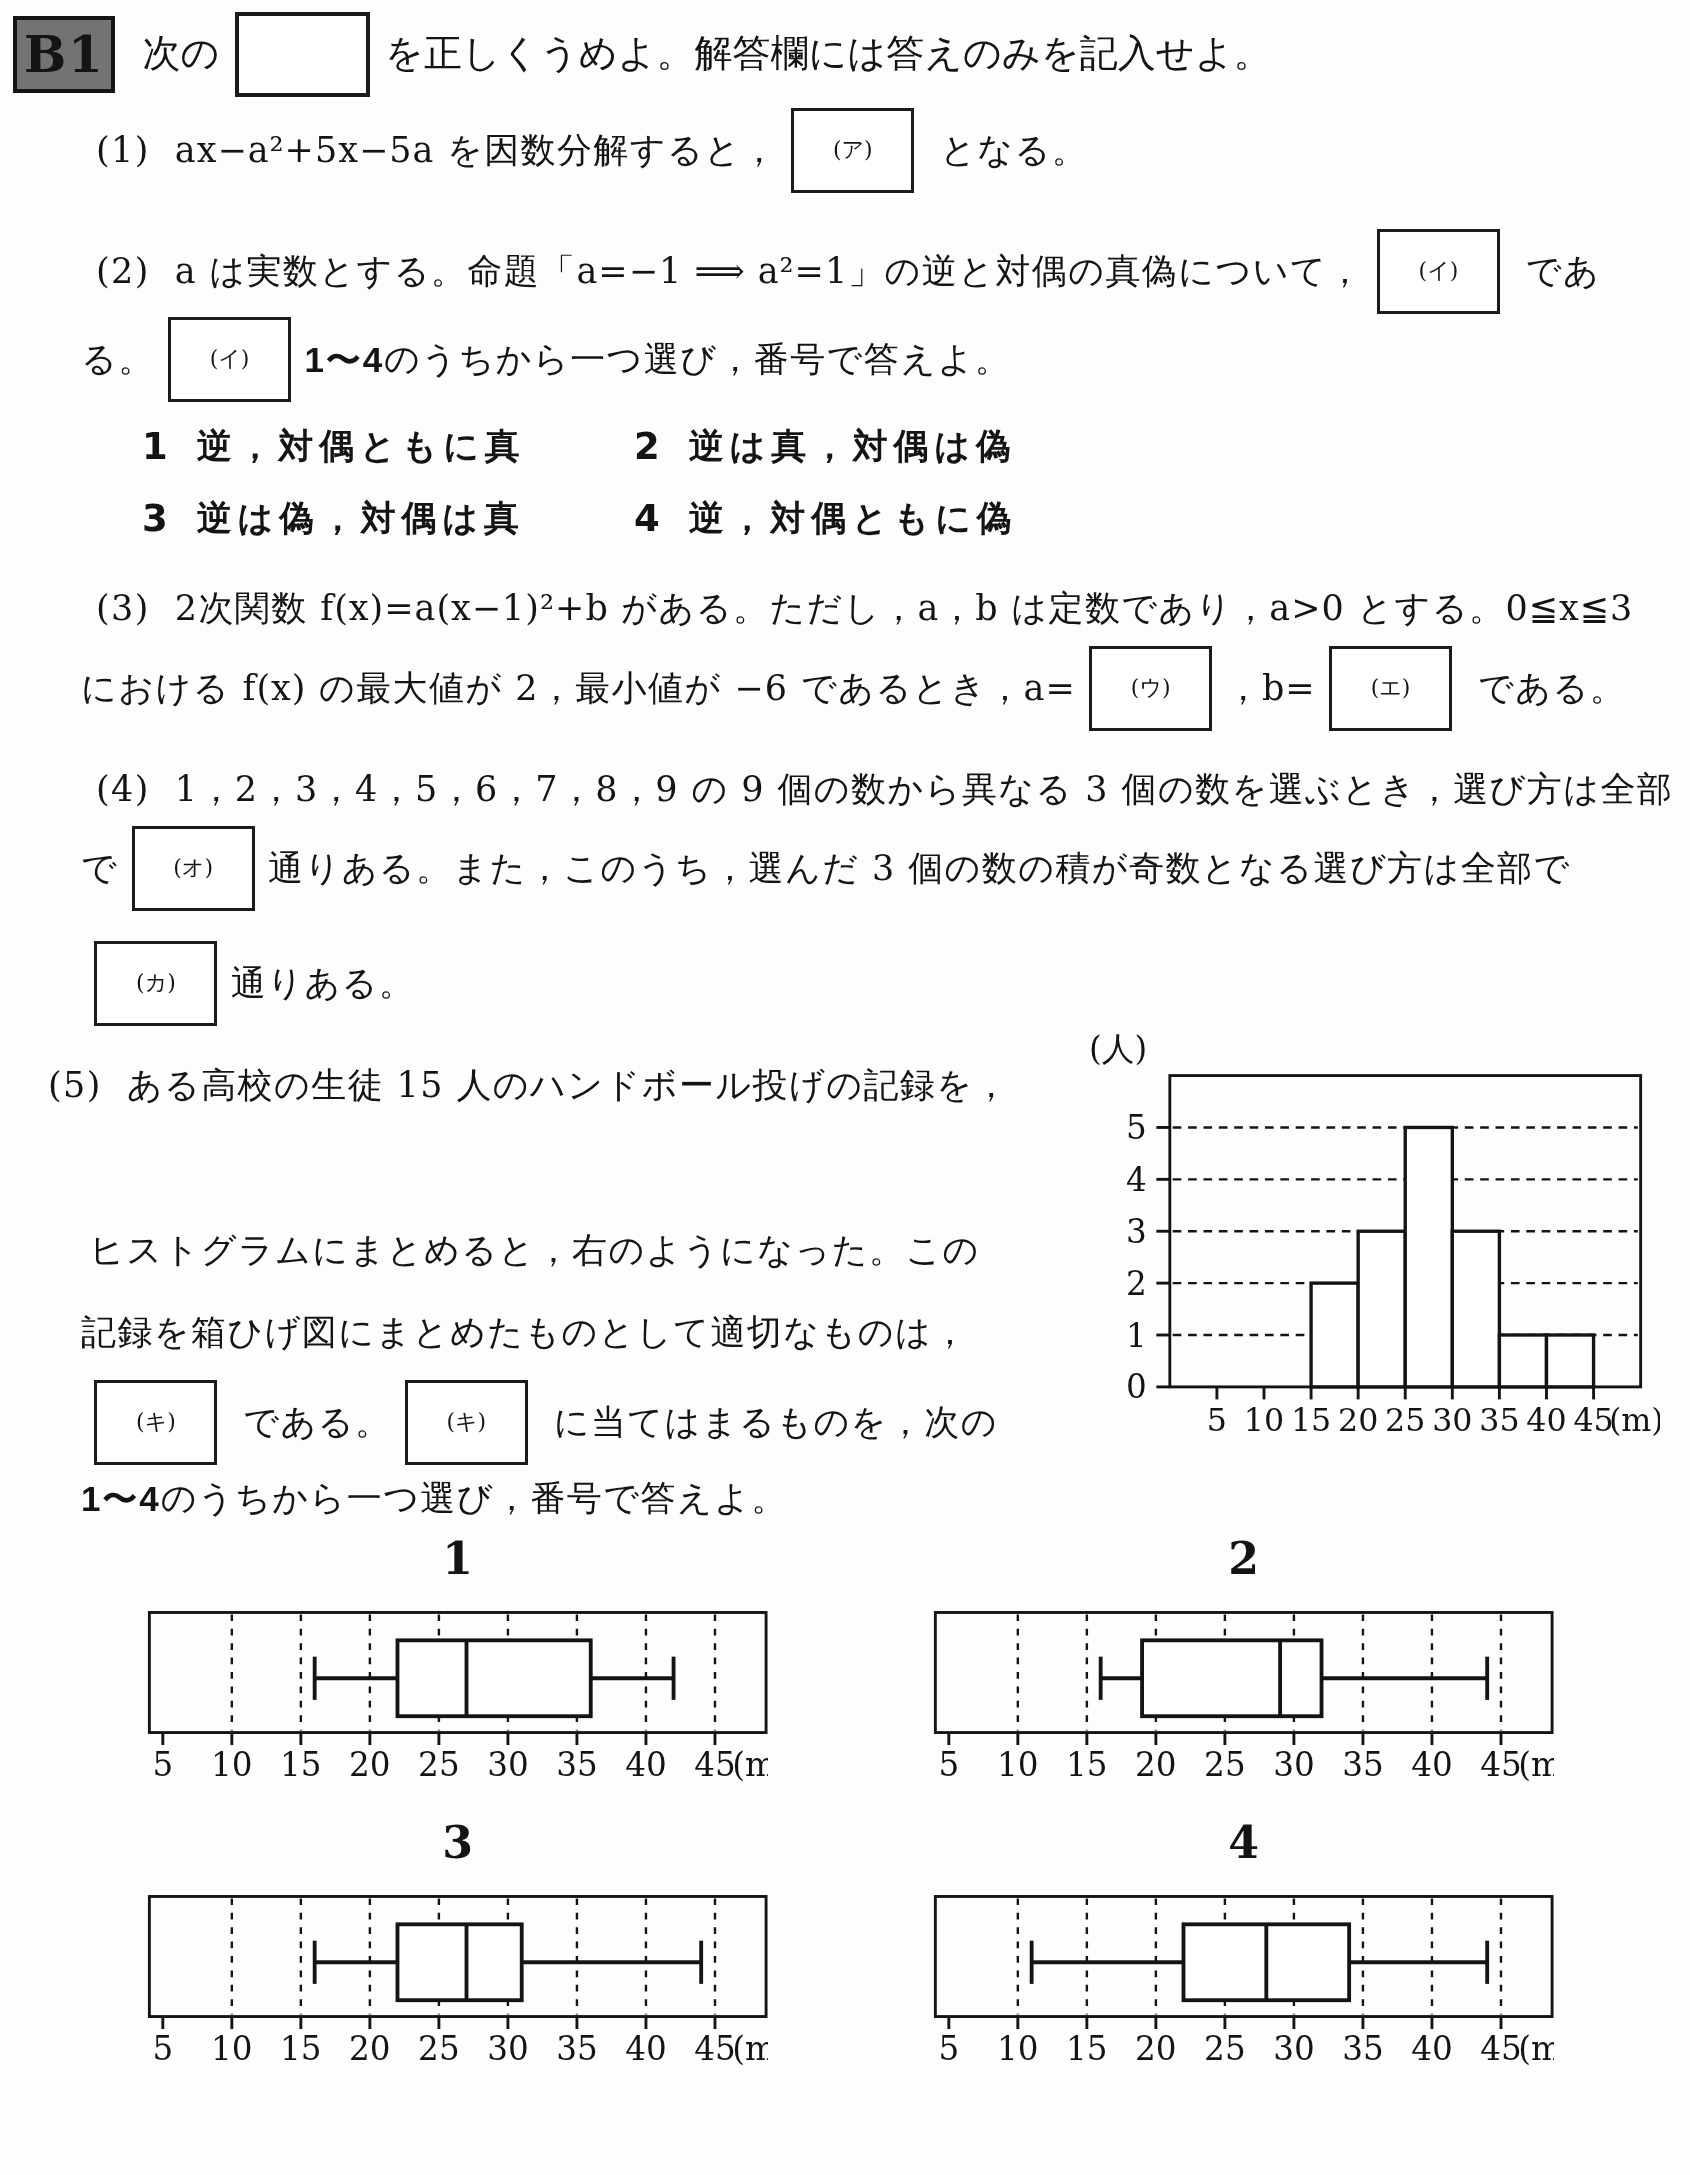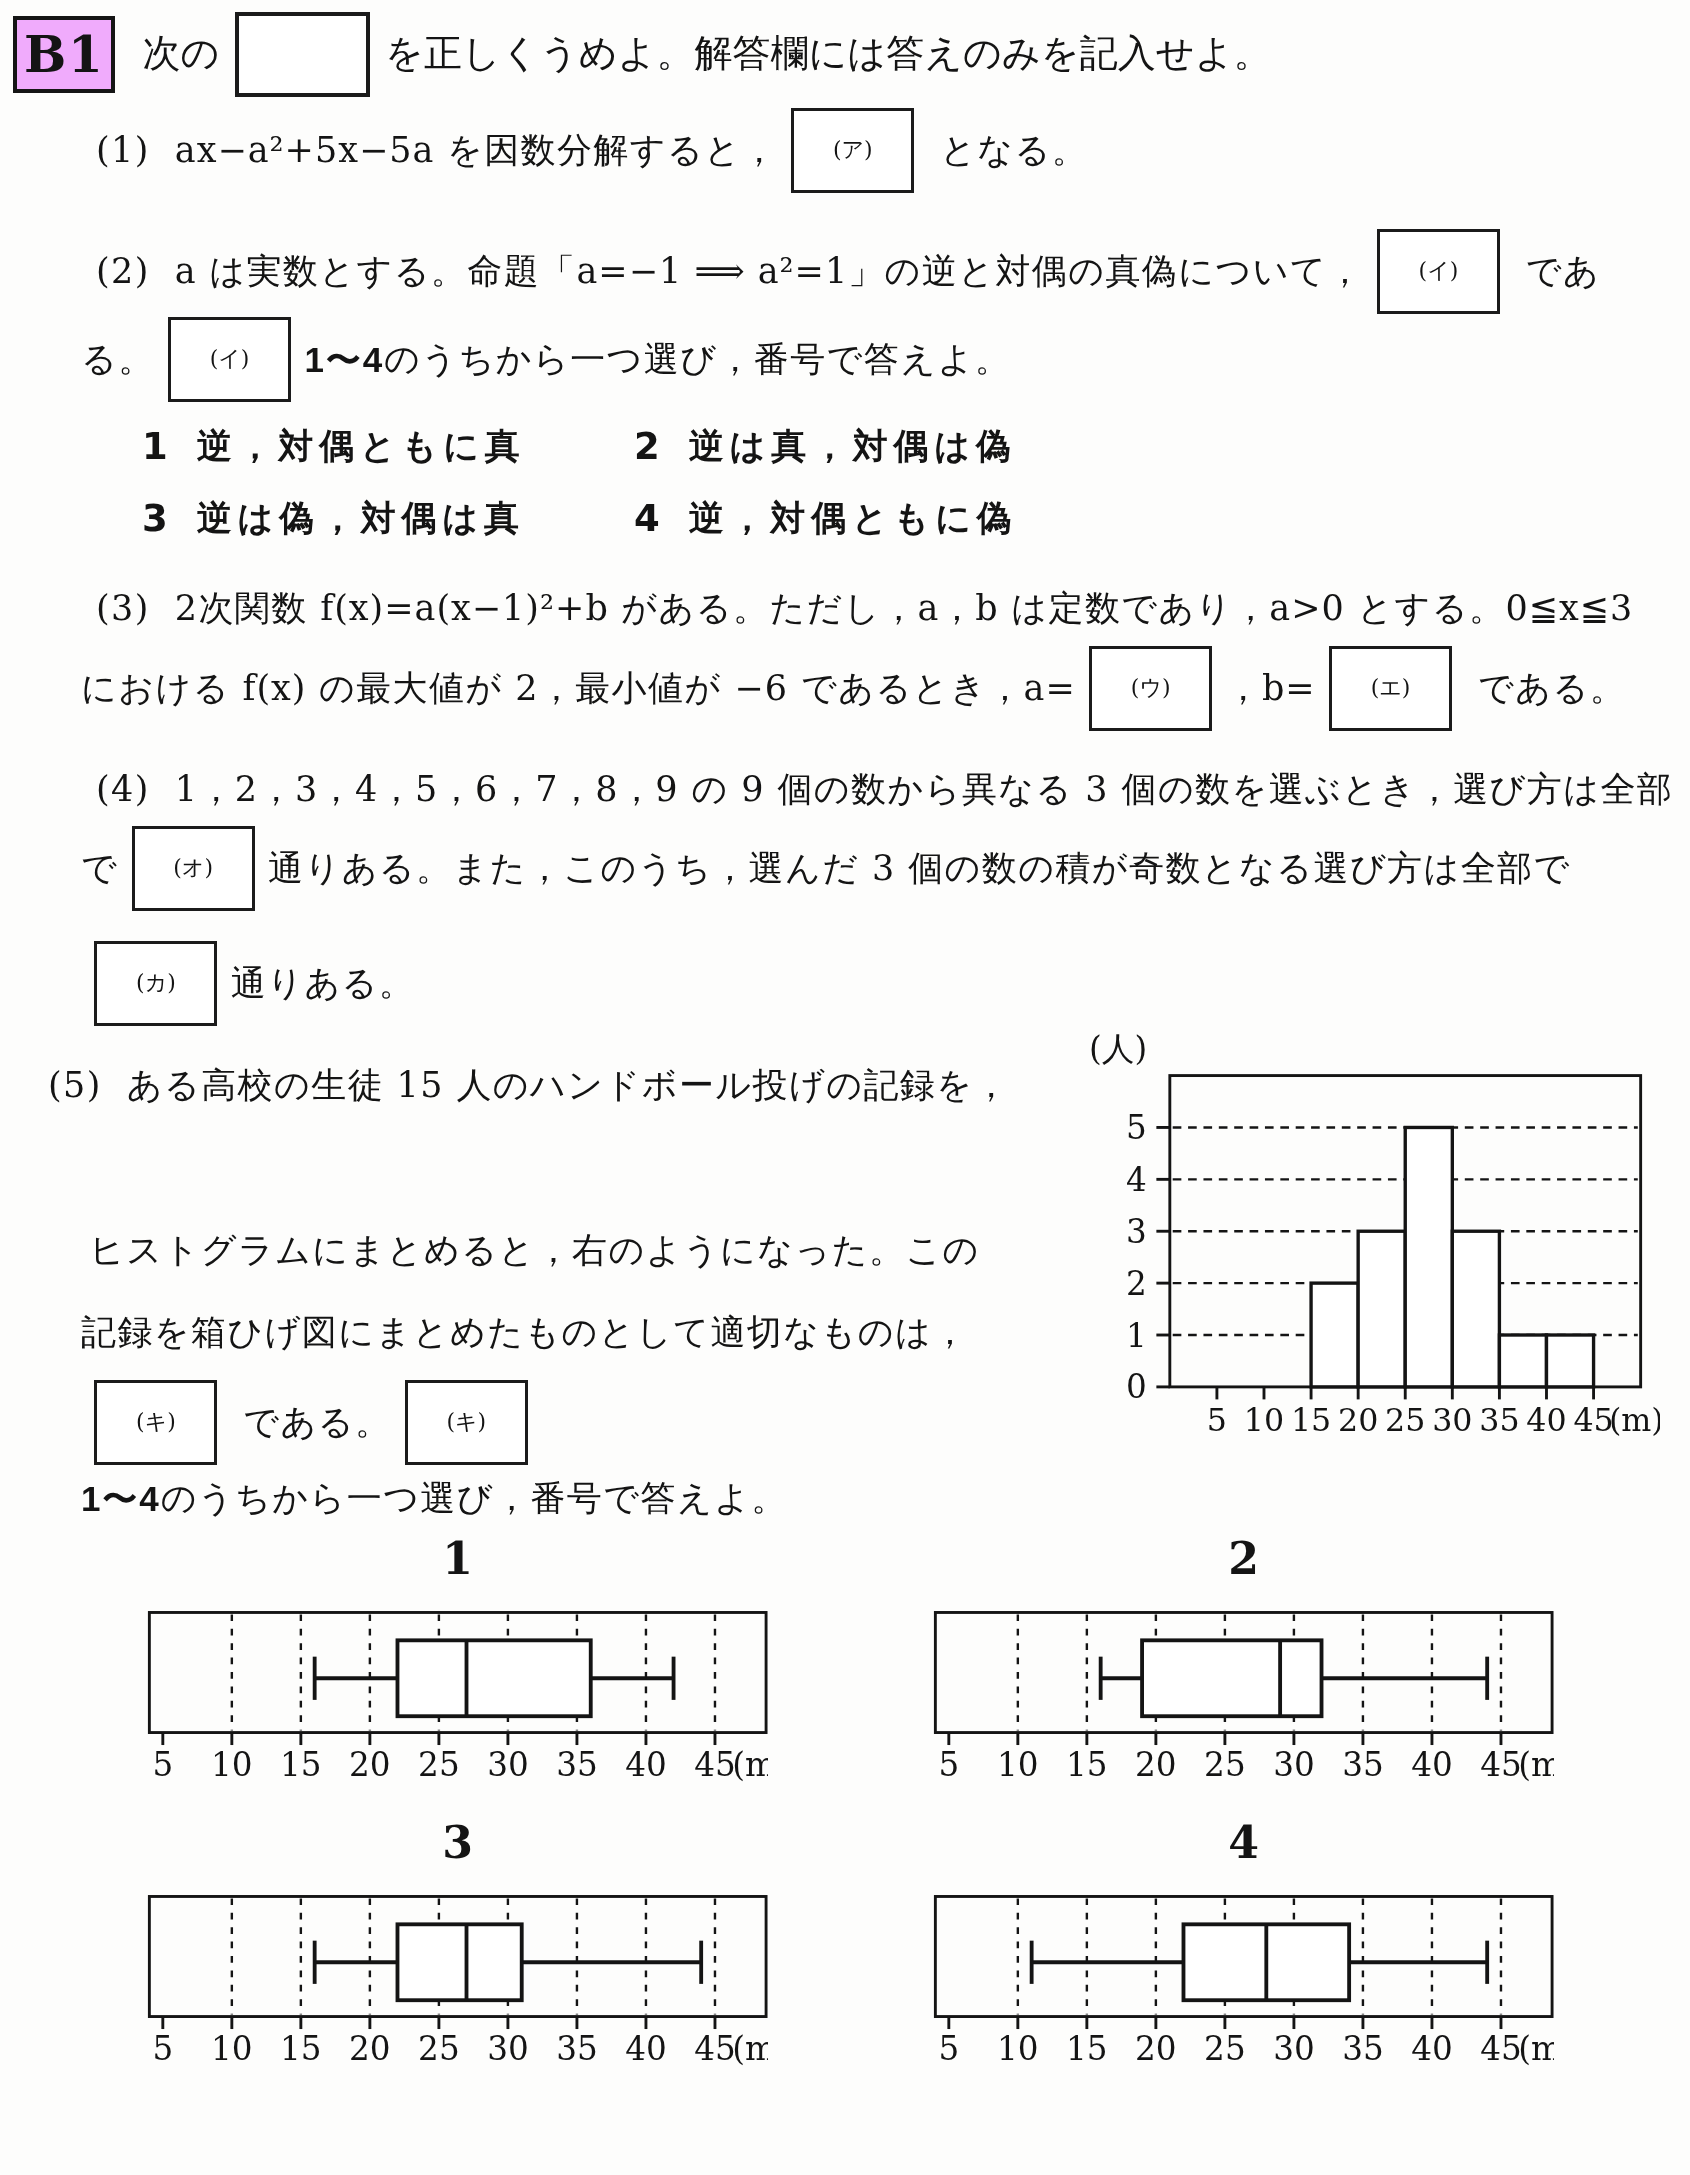--- a/index.html
+++ b/index.html
@@ -9,21 +9,21 @@
         font-size:35px;letter-spacing:1.4px;line-height:1.3;}
   .line span{white-space:pre;}
   .num{margin-right:25px;}
   .math{letter-spacing:1px;}
   .bold{font-family:Liberation Sans, sans-serif;font-weight:bold;letter-spacing:1.9px;}
   .ansbox{display:inline-flex;align-items:center;justify-content:center;
           width:117px;height:79px;border:3.8px solid #1b1b1b;margin:0 13.4px;flex:0 0 auto;background:#fff;}
   .ansbox-label{font-size:22px;letter-spacing:0;}
   .b1box{display:inline-flex;align-items:center;justify-content:center;
          border:4.8px solid #151515;width:94px;height:69px;font-size:50px;font-weight:bold;
-         letter-spacing:1.9px;margin-right:27px;background:#f0abfc;}
+         letter-spacing:1.9px;margin-right:27px;background:#737373;}
   .blankbox{width:127px;height:77px;border:4.8px solid #1b1b1b;margin:0 15.4px;flex:0 0 auto;background:#fff;}
   .hdrtxt{letter-spacing:0;font-size:38px;}
   .choices{position:absolute;left:142px;top:423px;display:grid;
            grid-template-columns:492px auto;row-gap:25px;}
   .choice{display:flex;align-items:center;}
   .cnum{font-family:"DejaVu Sans","Liberation Sans",sans-serif;font-weight:bold;
         font-size:37px;margin-right:29px;}
   .ctext{font-size:35px;letter-spacing:5.8px;white-space:pre;font-weight:bold;}
   svg{position:absolute;}
   svg text{font-family:"DejaVu Serif","Liberation Serif",serif;fill:#141414;}
@@ -127,20 +127,21 @@
   <div class="line" style="left:89px;top:1228px">
       <span>ヒストグラムにまとめると，右のようになった。この</span>
     </div>
   <div class="line" style="left:81px;top:1310px">
       <span>記録を箱ひげ図にまとめたものとして適切なものは，</span>
     </div>
   <div class="line" style="left:81px;top:1380px">
       <span class="ansbox"><span class="ansbox-label">(キ)</span></span>
       <span> である。</span>
       <span class="ansbox"><span class="ansbox-label">(キ)</span></span>
+      <span> に当てはまるものを，次の</span>
     </div>
   <div class="line" style="left:81px;top:1476px">
       <span class="bold">1〜4</span>
       <span>のうちから一つ選び，番号で答えよ。</span>
     </div>
 
   <svg width="596" height="442" style="left:1064px;top:1016px" viewBox="0 0 620 460">
       <rect x="110" y="62" width="490" height="324" fill="none" stroke="#141414" stroke-width="3"></rect>
       <line x1="113" y1="332" x2="597" y2="332" stroke="#141414" stroke-width="2.5" stroke-dasharray="9 7"></line>
       <line x1="113" y1="278" x2="597" y2="278" stroke="#141414" stroke-width="2.5" stroke-dasharray="9 7"></line>

